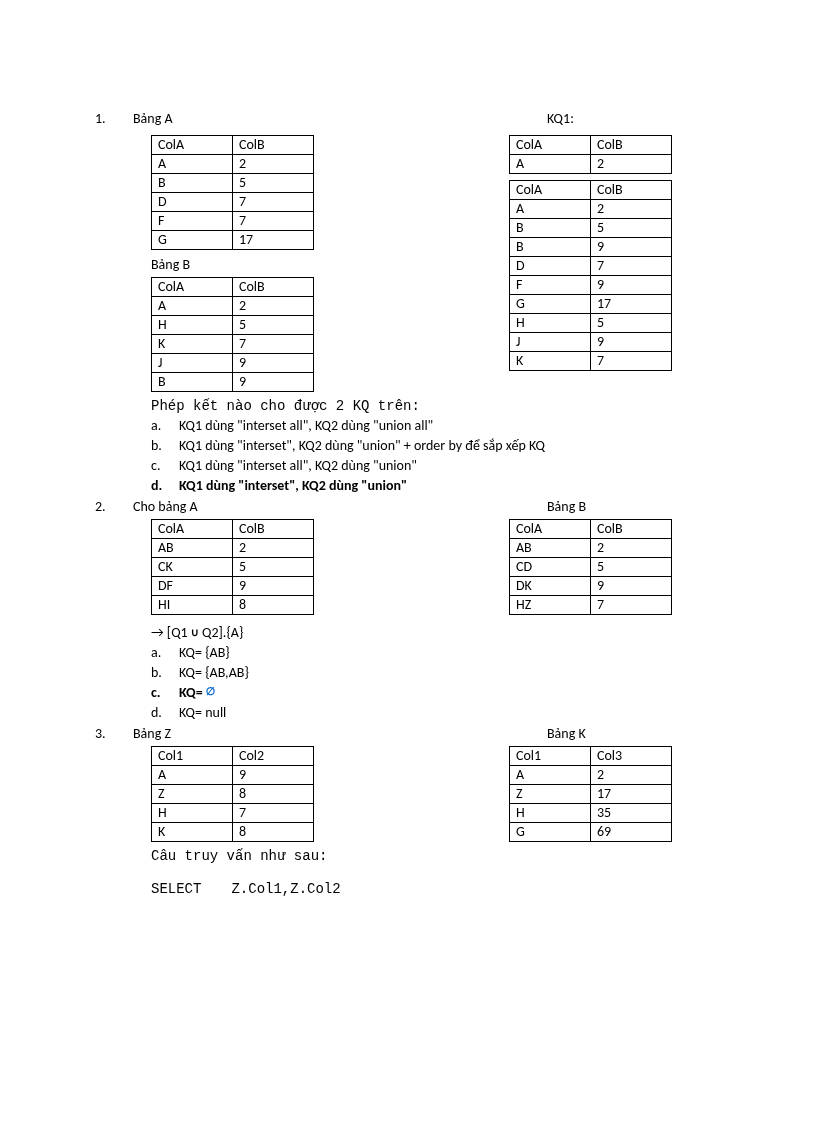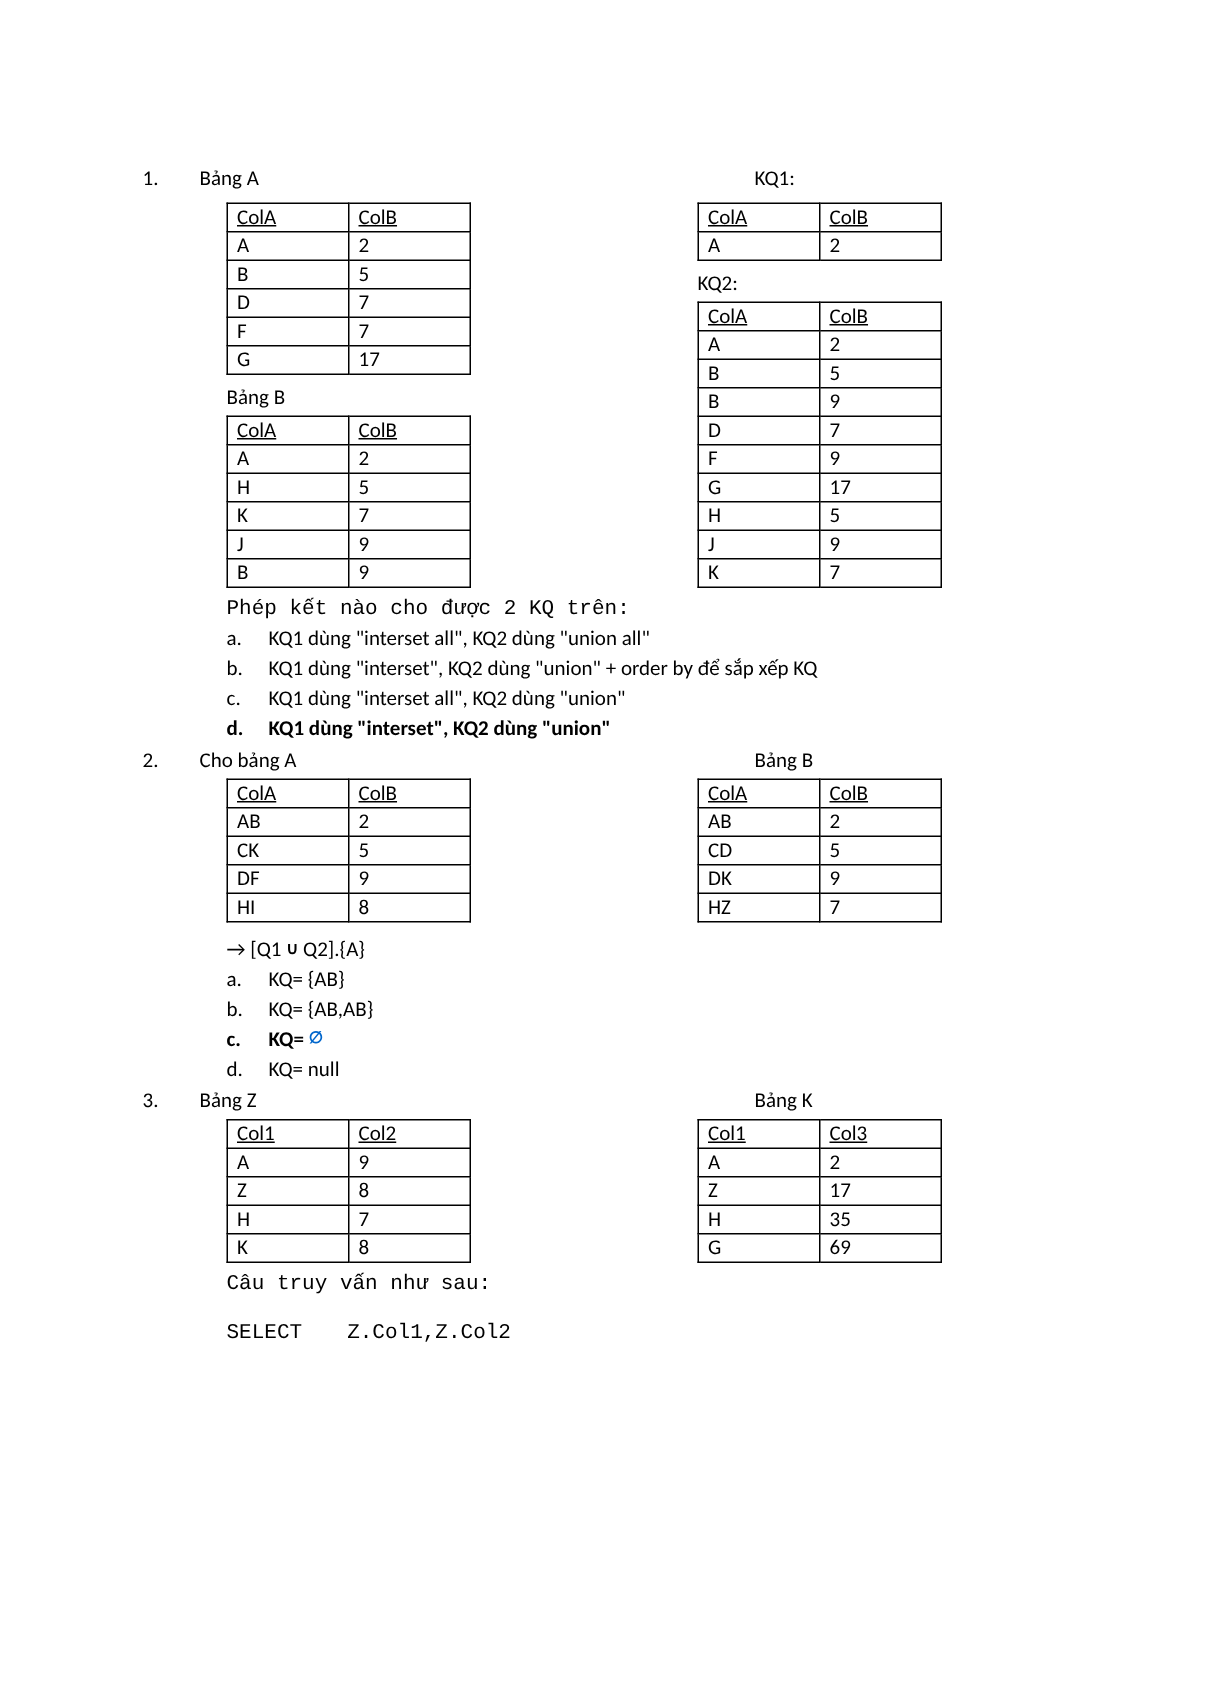--- a/index.html
+++ b/index.html
@@ -21,20 +21,21 @@
   }
   .q-num {
     width: 38px;
     flex-shrink: 0;
   }
   .q-body {
     flex: 1;
   }
   .two-col {
     display: flex;
+    gap: 44px;
   }
   .col-left {
     width: 370px;
   }
   .col-right {
     flex: 1;
   }
   .heading {
     margin: 0 0 4px 0;
   }
@@ -48,21 +49,20 @@
   table.data th, table.data td {
     border: 1px solid black;
     padding: 1px 4px 1px 6px;
     text-align: left;
     font-weight: normal;
     height: 16px;
     line-height: 16px;
   }
   table.data th {
     font-weight: normal;
-    text-decoration: underline;
   }
   .w1 { width: 70px; }
   .w2 { width: 70px; }
   .indent-table {
     margin-left: 56px;
   }
   .indent-text {
     margin-left: 56px;
     font-family: Liberation Mono, monospace;
   }
@@ -170,21 +170,20 @@
             <tr>
               <th class="w1">ColA</th>
               <th class="w2">ColB</th>
             </tr>
         <tr>
               <td>A</td>
               <td>2</td>
             </tr>
       </tbody>
         </table>
-      <div class="heading-inline">KQ2:</div>
       <table class="data">
         <tbody>
             <tr>
               <th class="w1">ColA</th>
               <th class="w2">ColB</th>
             </tr>
         <tr>
               <td>A</td>
               <td>2</td>
             </tr>

